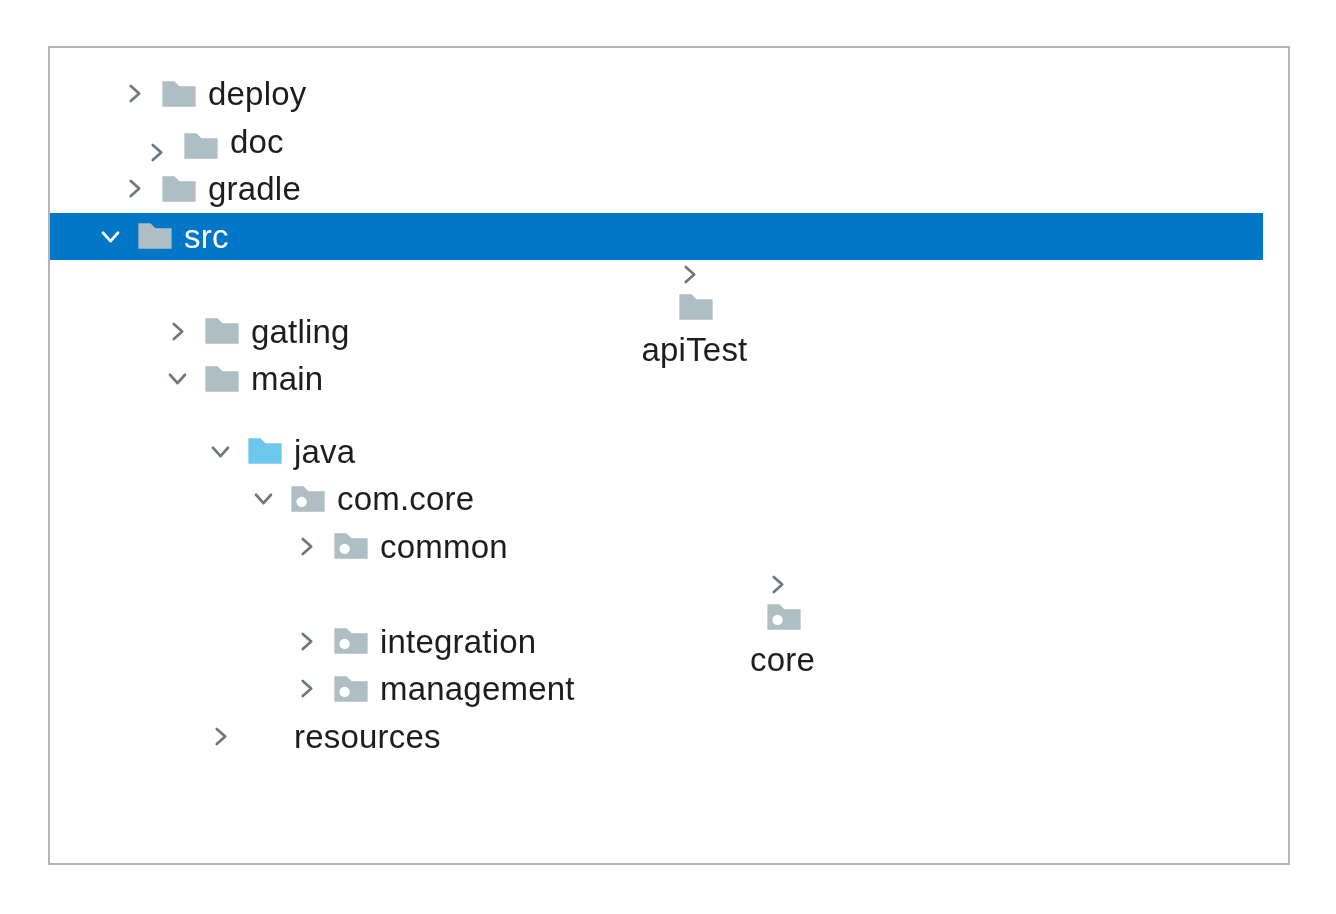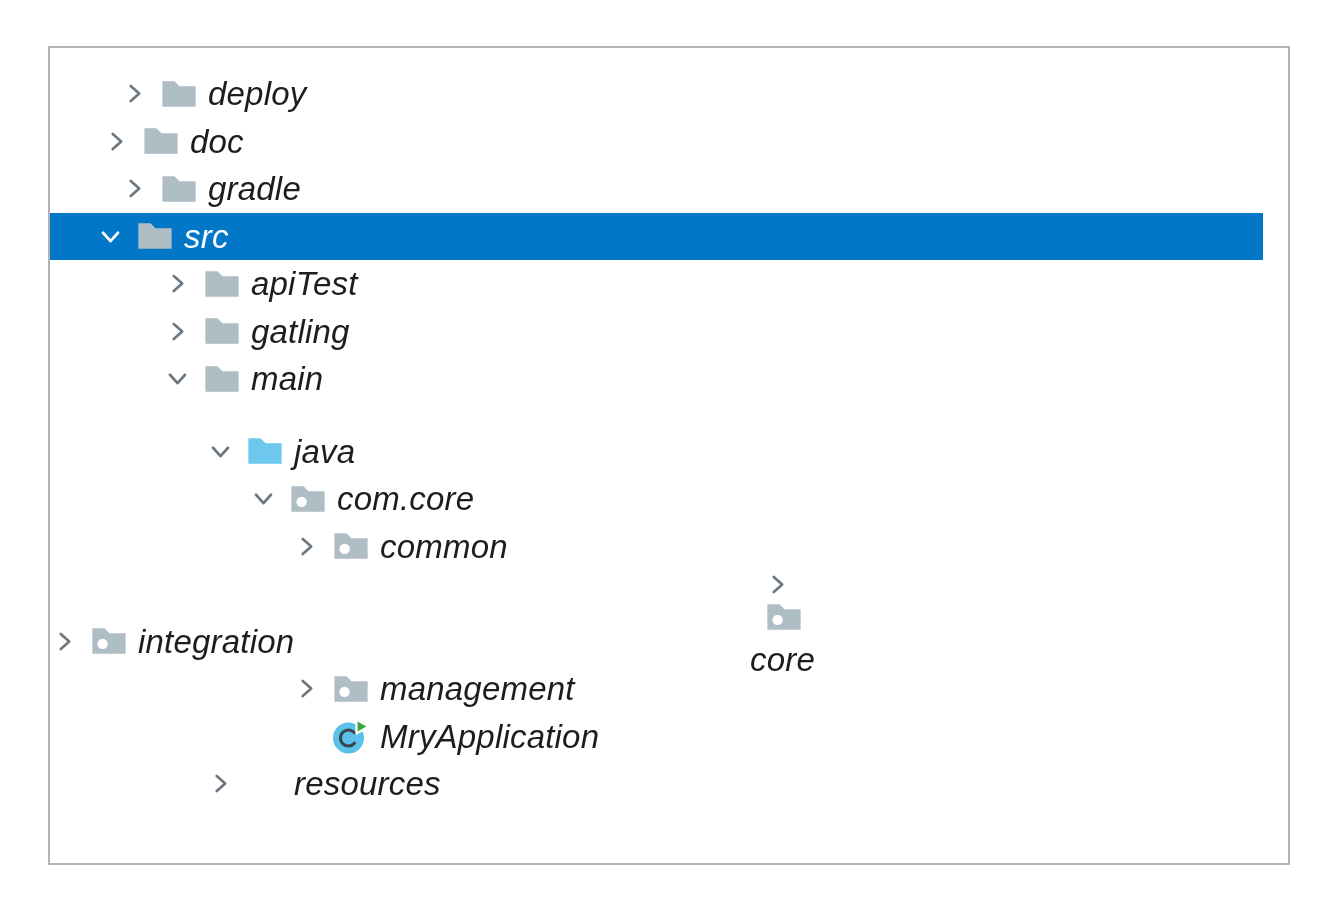--- a/index.html
+++ b/index.html
@@ -23,21 +23,20 @@
     font-family: "Liberation Sans", sans-serif;
     overflow: hidden;
   }
   .panel {
     position: absolute;
     left: 48px; top: 46px;
     width: 1242px; height: 819px;
     border: 2px solid var(--border);
     background: #ffffff;
     overflow: hidden;
-    font-style: italic;
   }
   .tree { padding-top: 22px; }
   .tree-row {
     display: flex;
     align-items: center;
     height: 47.5px;
     margin-right: 25px;
     color: var(--text);
     cursor: default;
     white-space: nowrap;
@@ -92,21 +91,21 @@
       </svg>
     </span>
     <span class="type-icon">
       <svg class="icon-svg icon-folder" viewBox="0 0 16 16">
         <path d="M1 2.6 h5.1 l2.1 2.1 H15 v8.7 H1 z" fill="currentColor"></path>
       </svg>
 
     </span>
     <span class="label">deploy</span>
   </div>
-      <div class="tree-row" data-icon="folder" style="padding-left: 52px;">
+      <div class="tree-row" data-icon="folder" style="padding-left: 92px; align-items: flex-end;">
     <span class="chevron">
       <svg viewBox="0 0 16 16" aria-hidden="true">
         <path d="M5.6 3.2 L11 8 L5.6 12.8" fill="none" stroke="currentColor" stroke-width="1.7" stroke-linecap="round" stroke-linejoin="round"></path>
       </svg>
     </span>
     <span class="type-icon">
       <svg class="icon-svg icon-folder" viewBox="0 0 16 16">
         <path d="M1 2.6 h5.1 l2.1 2.1 H15 v8.7 H1 z" fill="currentColor"></path>
       </svg>
 
@@ -134,49 +133,49 @@
       </svg>
     </span>
     <span class="type-icon">
       <svg class="icon-svg icon-folder" viewBox="0 0 16 16">
         <path d="M1 2.6 h5.1 l2.1 2.1 H15 v8.7 H1 z" fill="currentColor"></path>
       </svg>
 
     </span>
     <span class="label">src</span>
   </div>
+      <div class="tree-row" data-icon="folder" style="padding-left: 66px; flex-direction: column;">
+    <span class="chevron">
+      <svg viewBox="0 0 16 16" aria-hidden="true">
+        <path d="M5.6 3.2 L11 8 L5.6 12.8" fill="none" stroke="currentColor" stroke-width="1.7" stroke-linecap="round" stroke-linejoin="round"></path>
+      </svg>
+    </span>
+    <span class="type-icon">
+      <svg class="icon-svg icon-folder" viewBox="0 0 16 16">
+        <path d="M1 2.6 h5.1 l2.1 2.1 H15 v8.7 H1 z" fill="currentColor"></path>
+      </svg>
+
+    </span>
+    <span class="label">apiTest</span>
+  </div>
       <div class="tree-row" data-icon="folder" style="padding-left: 113px;">
     <span class="chevron">
       <svg viewBox="0 0 16 16" aria-hidden="true">
         <path d="M5.6 3.2 L11 8 L5.6 12.8" fill="none" stroke="currentColor" stroke-width="1.7" stroke-linecap="round" stroke-linejoin="round"></path>
       </svg>
     </span>
     <span class="type-icon">
       <svg class="icon-svg icon-folder" viewBox="0 0 16 16">
         <path d="M1 2.6 h5.1 l2.1 2.1 H15 v8.7 H1 z" fill="currentColor"></path>
       </svg>
 
     </span>
-    <span class="label">apiTest</span>
+    <span class="label">gatling</span>
   </div>
       <div class="tree-row" data-icon="folder" style="padding-left: 113px;">
-    <span class="chevron">
-      <svg viewBox="0 0 16 16" aria-hidden="true">
-        <path d="M5.6 3.2 L11 8 L5.6 12.8" fill="none" stroke="currentColor" stroke-width="1.7" stroke-linecap="round" stroke-linejoin="round"></path>
-      </svg>
-    </span>
-    <span class="type-icon">
-      <svg class="icon-svg icon-folder" viewBox="0 0 16 16">
-        <path d="M1 2.6 h5.1 l2.1 2.1 H15 v8.7 H1 z" fill="currentColor"></path>
-      </svg>
-
-    </span>
-    <span class="label">gatling</span>
-  </div>
-      <div class="tree-row" data-icon="folder" style="padding-left: 113px;">
     <span class="chevron expanded">
       <svg viewBox="0 0 16 16" aria-hidden="true">
         <path d="M5.6 3.2 L11 8 L5.6 12.8" fill="none" stroke="currentColor" stroke-width="1.7" stroke-linecap="round" stroke-linejoin="round"></path>
       </svg>
     </span>
     <span class="type-icon">
       <svg class="icon-svg icon-folder" viewBox="0 0 16 16">
         <path d="M1 2.6 h5.1 l2.1 2.1 H15 v8.7 H1 z" fill="currentColor"></path>
       </svg>
 
@@ -239,21 +238,21 @@
     <span class="type-icon">
 
       <svg class="icon-svg icon-package" viewBox="0 0 16 16">
         <path d="M1 2.6 h5.1 l2.1 2.1 H15 v8.7 H1 z" fill="currentColor"></path>
         <circle cx="5.3" cy="9.2" r="2.2" fill="#ffffff"></circle>
       </svg>
 
     </span>
     <span class="label">core</span>
   </div>
-      <div class="tree-row" data-icon="package" style="">
+      <div class="tree-row" data-icon="package" style="padding-left: 242px;">
     <span class="chevron">
       <svg viewBox="0 0 16 16" aria-hidden="true">
         <path d="M5.6 3.2 L11 8 L5.6 12.8" fill="none" stroke="currentColor" stroke-width="1.7" stroke-linecap="round" stroke-linejoin="round"></path>
       </svg>
     </span>
     <span class="type-icon">
 
       <svg class="icon-svg icon-package" viewBox="0 0 16 16">
         <path d="M1 2.6 h5.1 l2.1 2.1 H15 v8.7 H1 z" fill="currentColor"></path>
         <circle cx="5.3" cy="9.2" r="2.2" fill="#ffffff"></circle>
@@ -270,36 +269,20 @@
     </span>
     <span class="type-icon">
 
       <svg class="icon-svg icon-package" viewBox="0 0 16 16">
         <path d="M1 2.6 h5.1 l2.1 2.1 H15 v8.7 H1 z" fill="currentColor"></path>
         <circle cx="5.3" cy="9.2" r="2.2" fill="#ffffff"></circle>
       </svg>
 
     </span>
     <span class="label">management</span>
-  </div>
-      <div class="tree-row" data-icon="class-run" style="padding-left: 242px;">
-    <span class="chevron none">
-      <svg viewBox="0 0 16 16" aria-hidden="true">
-        <path d="M5.6 3.2 L11 8 L5.6 12.8" fill="none" stroke="currentColor" stroke-width="1.7" stroke-linecap="round" stroke-linejoin="round"></path>
-      </svg>
-    </span>
-    <span class="type-icon">
-
-      <svg class="icon-svg icon-class-run" viewBox="0 0 38 38">
-        <circle class="class-circle" cx="16.5" cy="21" r="15.5"></circle>
-        <path class="class-letter" d="M22.5 15.8 A8 8 0 1 0 22.5 26.2" fill="none" stroke-width="3.1" stroke-linecap="round"></path>
-        <path class="run-triangle" d="M24.5 2.5 L36.5 9.5 L24.5 16.5 Z" stroke="#ffffff" stroke-width="2.2" stroke-linejoin="round"></path>
-      </svg>
-    </span>
-    <span class="label">MryApplication</span>
   </div>
       <div class="tree-row" data-icon="resources-folder" style="padding-left: 156px;">
     <span class="chevron">
       <svg viewBox="0 0 16 16" aria-hidden="true">
         <path d="M5.6 3.2 L11 8 L5.6 12.8" fill="none" stroke="currentColor" stroke-width="1.7" stroke-linecap="round" stroke-linejoin="round"></path>
       </svg>
     </span>
     <span class="type-icon">
       
       

